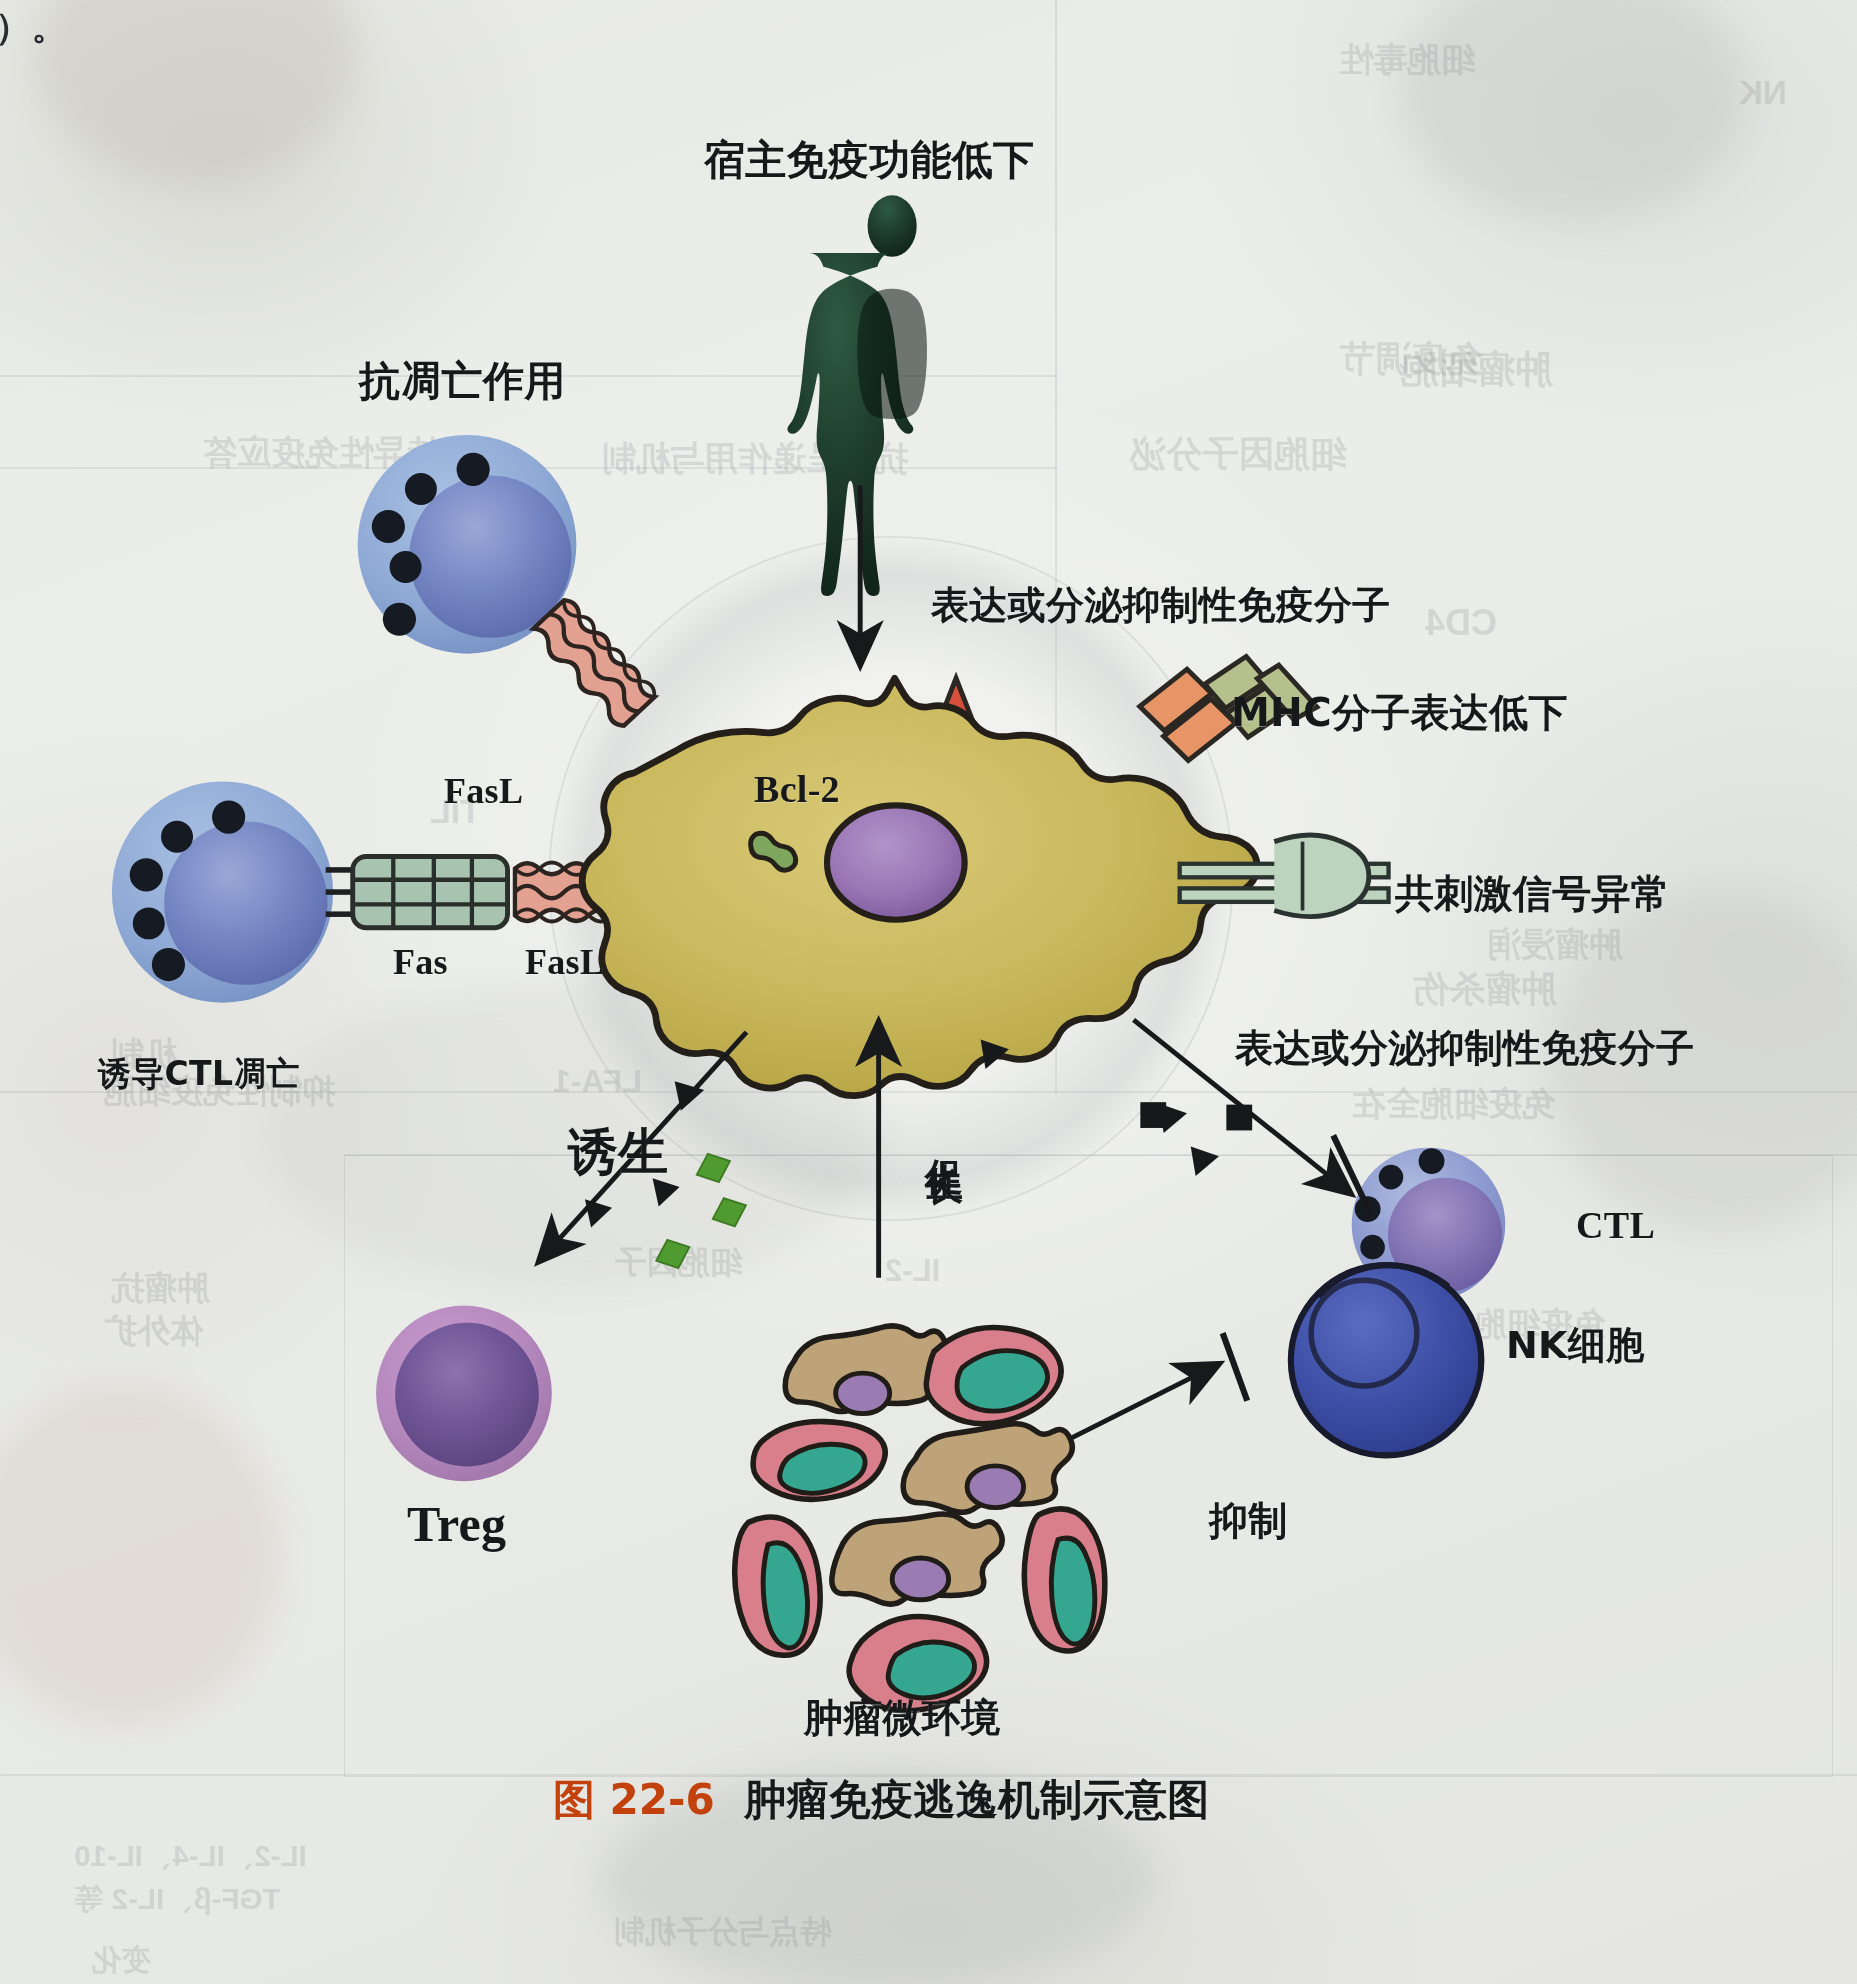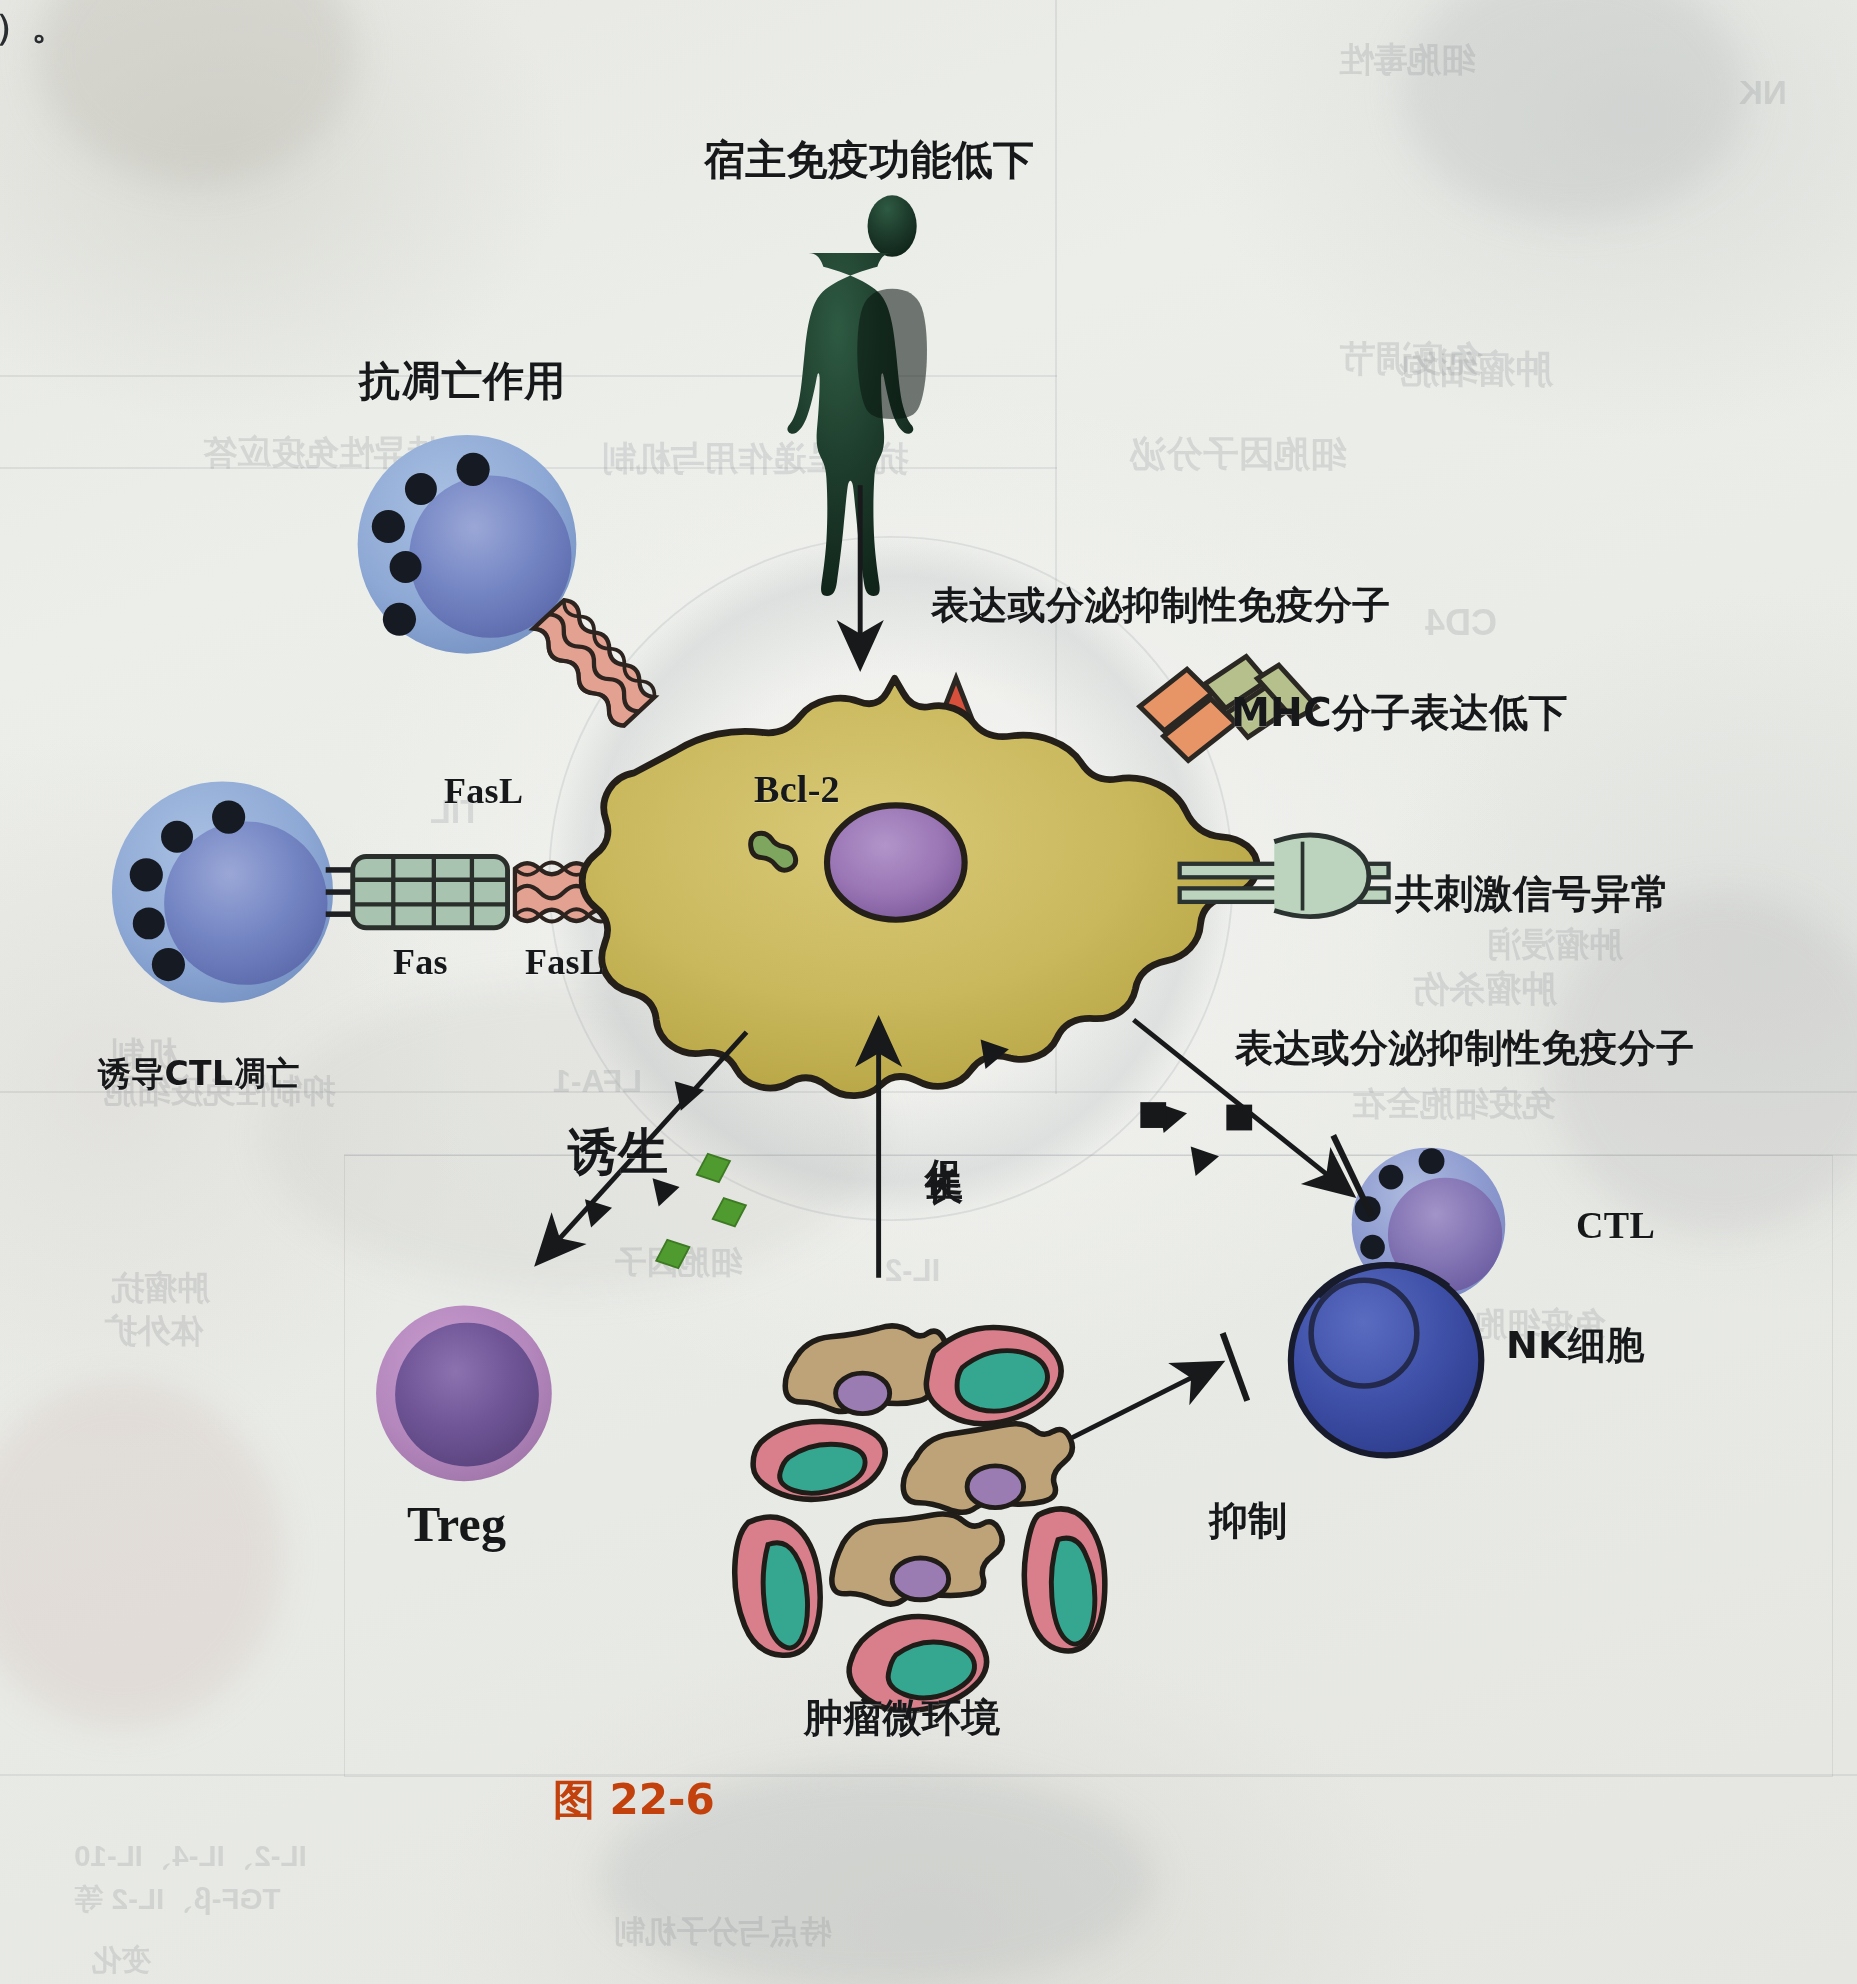--- a/index.html
+++ b/index.html
@@ -474,16 +474,17 @@
 <div class="lbl en" style="left:407px;top:1495px;font-size:50px;">Treg</div>
 
 <div class="lbl en" style="left:1576px;top:1203px;font-size:38px;">CTL</div>
 
 <div class="lbl cn" style="left:1506px;top:1320px;font-size:38px;">NK细胞</div>
 
 <div class="lbl cn" style="left:804px;top:1691px;font-size:39px;">肿瘤微环境</div>
 
 <div style="position:absolute;left:553px;top:1772px;display:flex;align-items:baseline;gap:29.5px;">
   <span class="cap-num" style="font-size:42px;">图 22-6</span>
+  <span class="lbl cn" style="position:static;font-size:42px;">肿瘤免疫逃逸机制示意图</span>
 </div>
 
 <div class="lbl cn" style="left:-4.9px;top:2.5px;font-size:36px;color:#2a2d30;">）。</div>
 
 
 </body></html>

